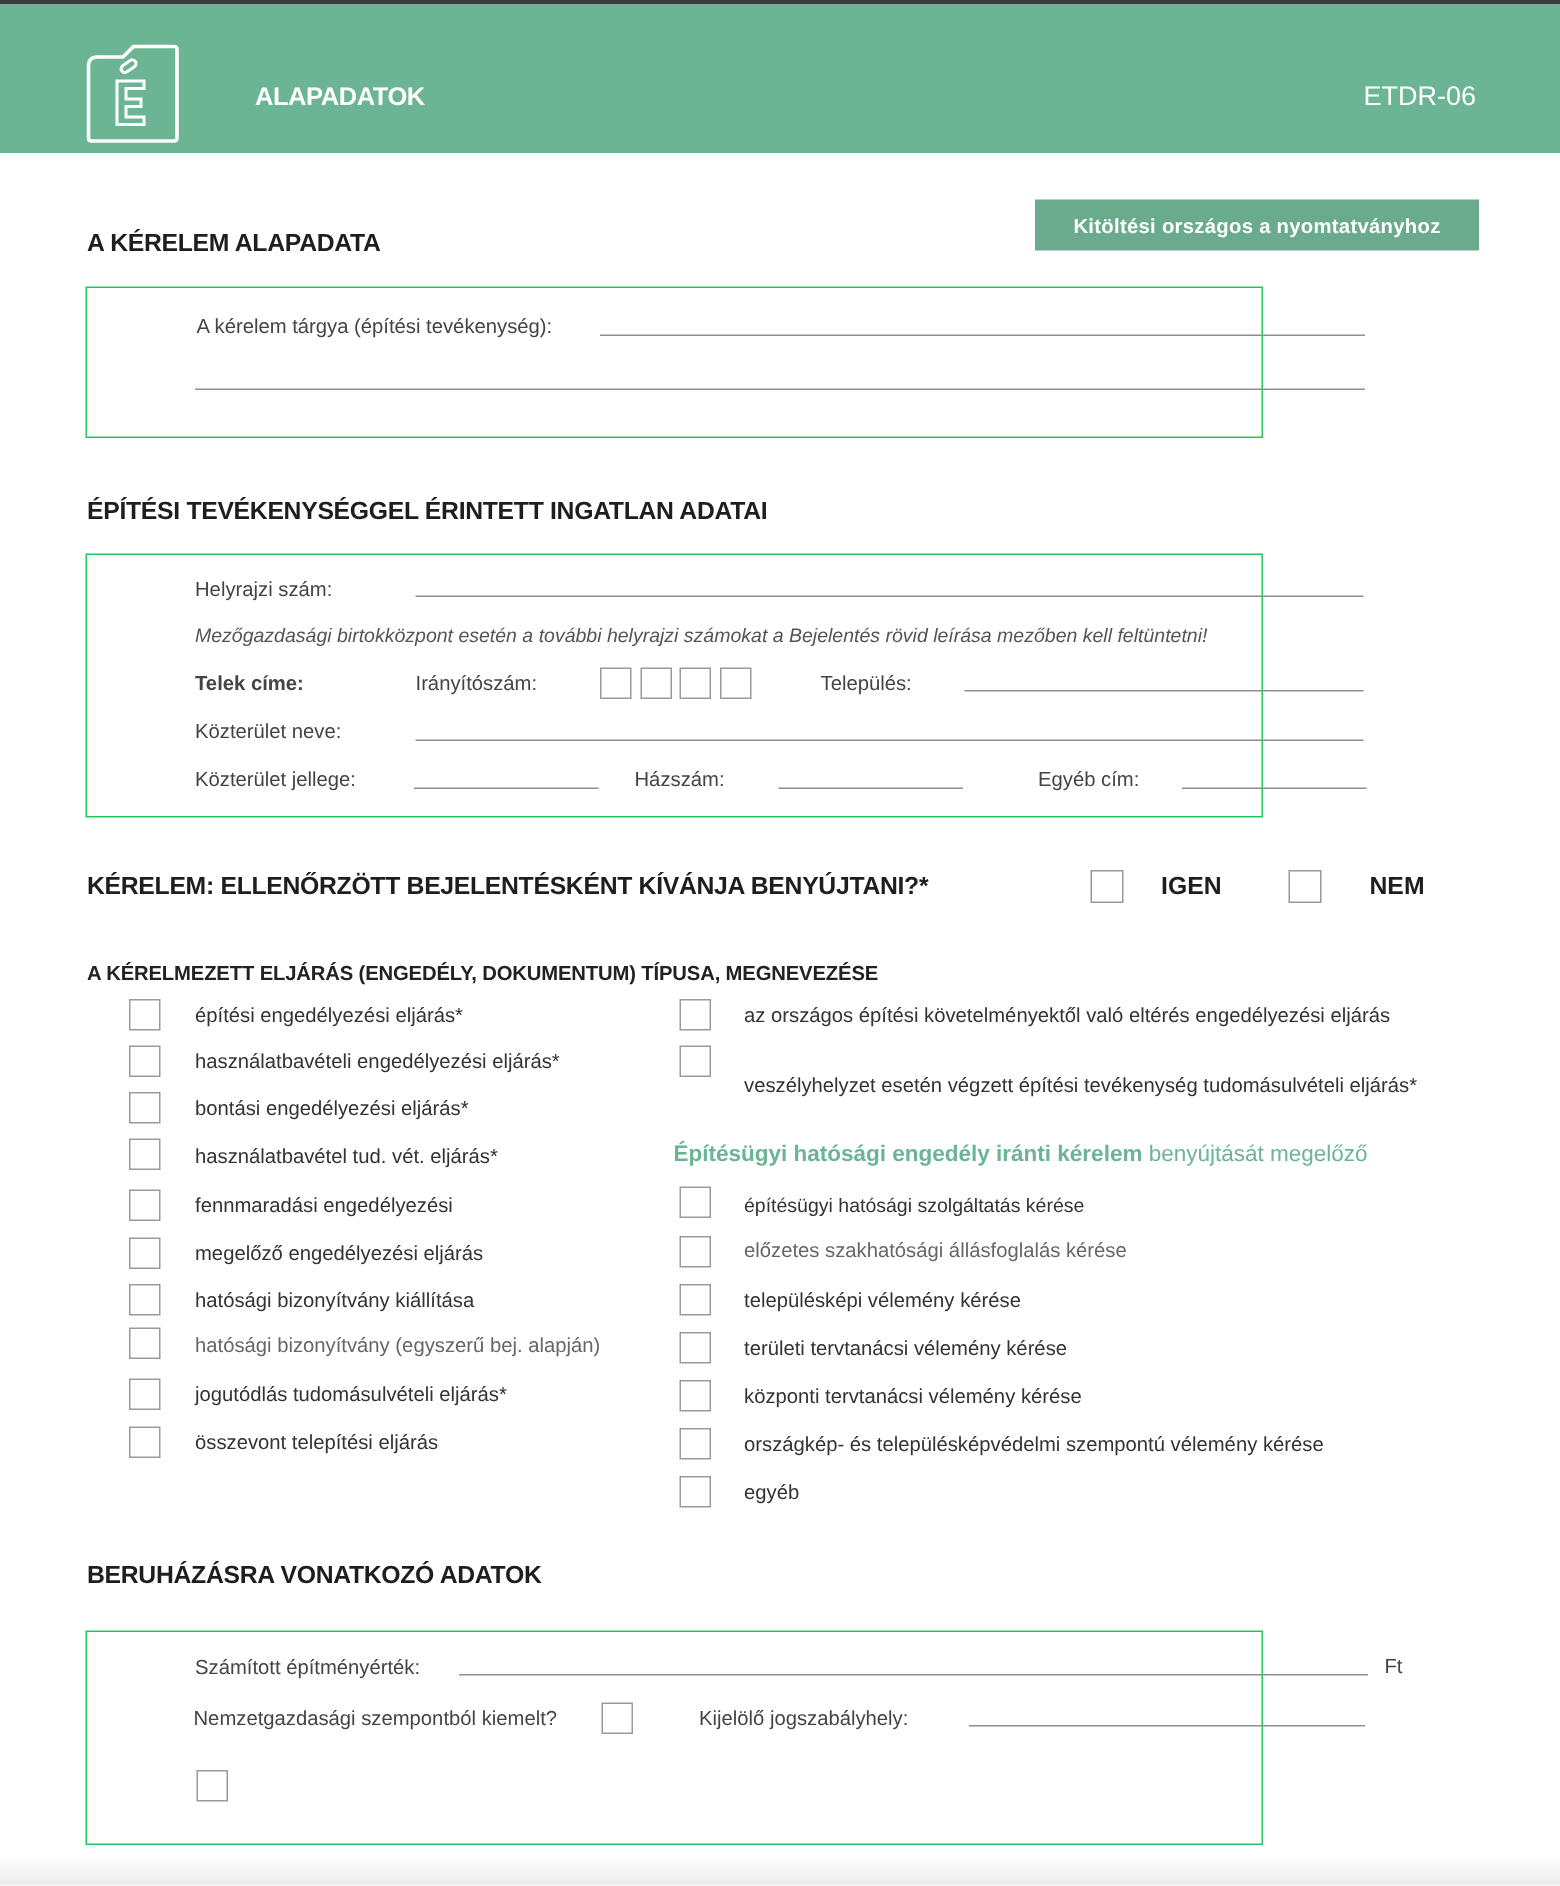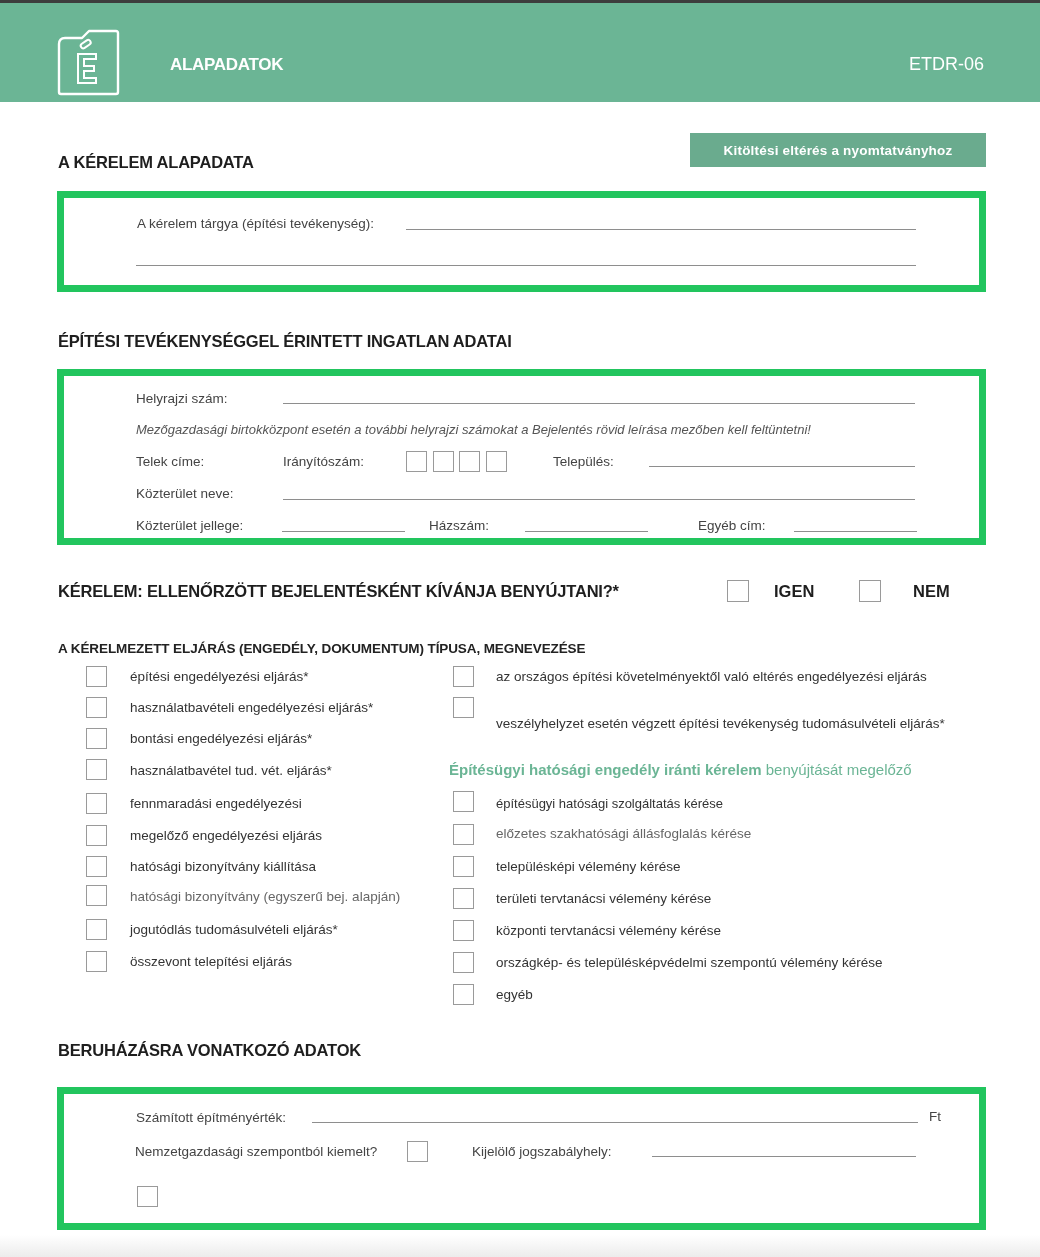--- a/index.html
+++ b/index.html
@@ -6,21 +6,21 @@
   html, body { width: 1040px; height: 1257px; overflow: hidden; background: #ffffff; }
   body { font-family: "Liberation Sans", "DejaVu Sans", sans-serif; color: #333; position: relative; }
   .topbar { position: absolute; left: 0; top: 0; width: 1040px; height: 3px; background: #3d3d3d; }
   .header { position: absolute; left: 0; top: 3px; width: 1040px; height: 99px; background: #6bb595; }
   .logo { position: absolute; left: 56px; top: 25px; width: 64px; height: 68px; }
   .header-title { position: absolute; left: 170px; top: 52px; color: #fff; font-weight: bold; font-size: 17px; letter-spacing: -0.3px; }
   .header-code { position: absolute; right: 56px; top: 51px; color: #fff; font-size: 18px; }
   .guide-btn { position: absolute; left: 690px; top: 133px; width: 296px; height: 34px; background: #6aab8e; color: #fff; font-size: 13.5px; font-weight: bold; display: flex; align-items: center; justify-content: center; letter-spacing: 0.2px; cursor: pointer; }
   .h2 { position: absolute; left: 58px; font-weight: bold; font-size: 16.5px; color: #1e1e1e; letter-spacing: -0.2px; }
   .h3 { position: absolute; left: 58px; font-weight: bold; font-size: 13.5px; color: #222; letter-spacing: -0.1px; margin-top: 16px; }
-  .box { position: absolute; left: 57px; width: 929px; border: 7px solid #22c55e; }
+  .box { position: absolute; left: 57px; width: 785px; border: 1px solid #22c55e; }
   .lbl { position: absolute; font-size: 13.5px; color: #444; white-space: nowrap; }
   .it { font-style: italic; color: #555; }
   .line { position: absolute; border-bottom: 1px solid #8e8e8e; height: 1px; }
   .cb { position: absolute; width: 21px; height: 21px; border: 1px solid #9a9a9a; background: #fff; cursor: pointer; }
   .cb.lg { width: 22px; height: 22px; }
   .opt { position: absolute; font-size: 13.5px; color: #333; white-space: nowrap; }
   .opt.muted { color: #666; }
   .green-head { position: absolute; left: 449px; top: 761px; font-size: 15px; color: #6bb595; font-weight: bold; white-space: nowrap; }
   .green-head .light { font-weight: normal; }
   .yn { position: absolute; font-weight: bold; font-size: 16.5px; color: #1e1e1e; }
@@ -35,36 +35,36 @@
 <div class="header">
   <svg class="logo" viewBox="0 0 64 68">
     <path d="M3 16 L3 64 Q3 66 5 66 L60 66 Q62 66 62 64 L62 5 Q62 3 60 3 L33 3 L26 10 L9 10 Q3 10 3 16 Z" fill="none" stroke="#fff" stroke-width="2.4" stroke-linejoin="round"></path>
     <rect x="24" y="14" width="11" height="5" rx="2.5" transform="rotate(-35 29 16)" fill="none" stroke="#fff" stroke-width="2"></rect>
     <path d="M22 26 L40 26 L40 31 L28 31 L28 38 L38 38 L38 43 L28 43 L28 50 L40 50 L40 55 L22 55 Z" fill="none" stroke="#fff" stroke-width="2"></path>
   </svg>
   <div class="header-title">ALAPADATOK</div>
   <div class="header-code">ETDR-06</div>
 </div>
 
-<div class="guide-btn">Kitöltési eltérés a nyomtatványhoz</div>
+<div class="guide-btn">Kitöltési országos a nyomtatványhoz</div>
 
 <div class="h2" style="top:153px;">A KÉRELEM ALAPADATA</div>
 <div class="box" style="top:191px;height:101px;">
   <div class="lbl" style="left:73px;top:18px;">A kérelem tárgya (építési tevékenység):</div>
   <div class="line" style="left:342px;top:31px;width:510px;"></div>
   <div class="line" style="left:72px;top:67px;width:780px;"></div>
 </div>
 
 <div class="h2" style="top:332px;">ÉPÍTÉSI TEVÉKENYSÉGGEL ÉRINTETT INGATLAN ADATAI</div>
 <div class="box" style="top:369px;height:176px;">
   <div class="lbl" style="left:72px;top:15px;">Helyrajzi szám:</div>
   <div class="line" style="left:219px;top:27px;width:632px;"></div>
   <div class="lbl it" style="left:72px;top:46px;font-size:13px;">Mezőgazdasági birtokközpont esetén a további helyrajzi számokat a Bejelentés rövid leírása mezőben kell feltüntetni!</div>
 
-  <div class="lbl" style="left:72px;top:78px;">Telek címe:</div>
+  <div class="lbl" style="left:72px;top:78px;font-weight:bold;">Telek címe:</div>
   <div class="lbl" style="left:219px;top:78px;">Irányítószám:</div>
   <div class="cb" style="left:342px;top:75px;"></div>
   <div class="cb" style="left:369px;top:75px;"></div>
   <div class="cb" style="left:395px;top:75px;"></div>
   <div class="cb" style="left:422px;top:75px;"></div>
   <div class="lbl" style="left:489px;top:78px;">Település:</div>
   <div class="line" style="left:585px;top:90px;width:266px;"></div>
 
   <div class="lbl" style="left:72px;top:110px;">Közterület  neve:</div>
   <div class="line" style="left:219px;top:123px;width:632px;"></div>

